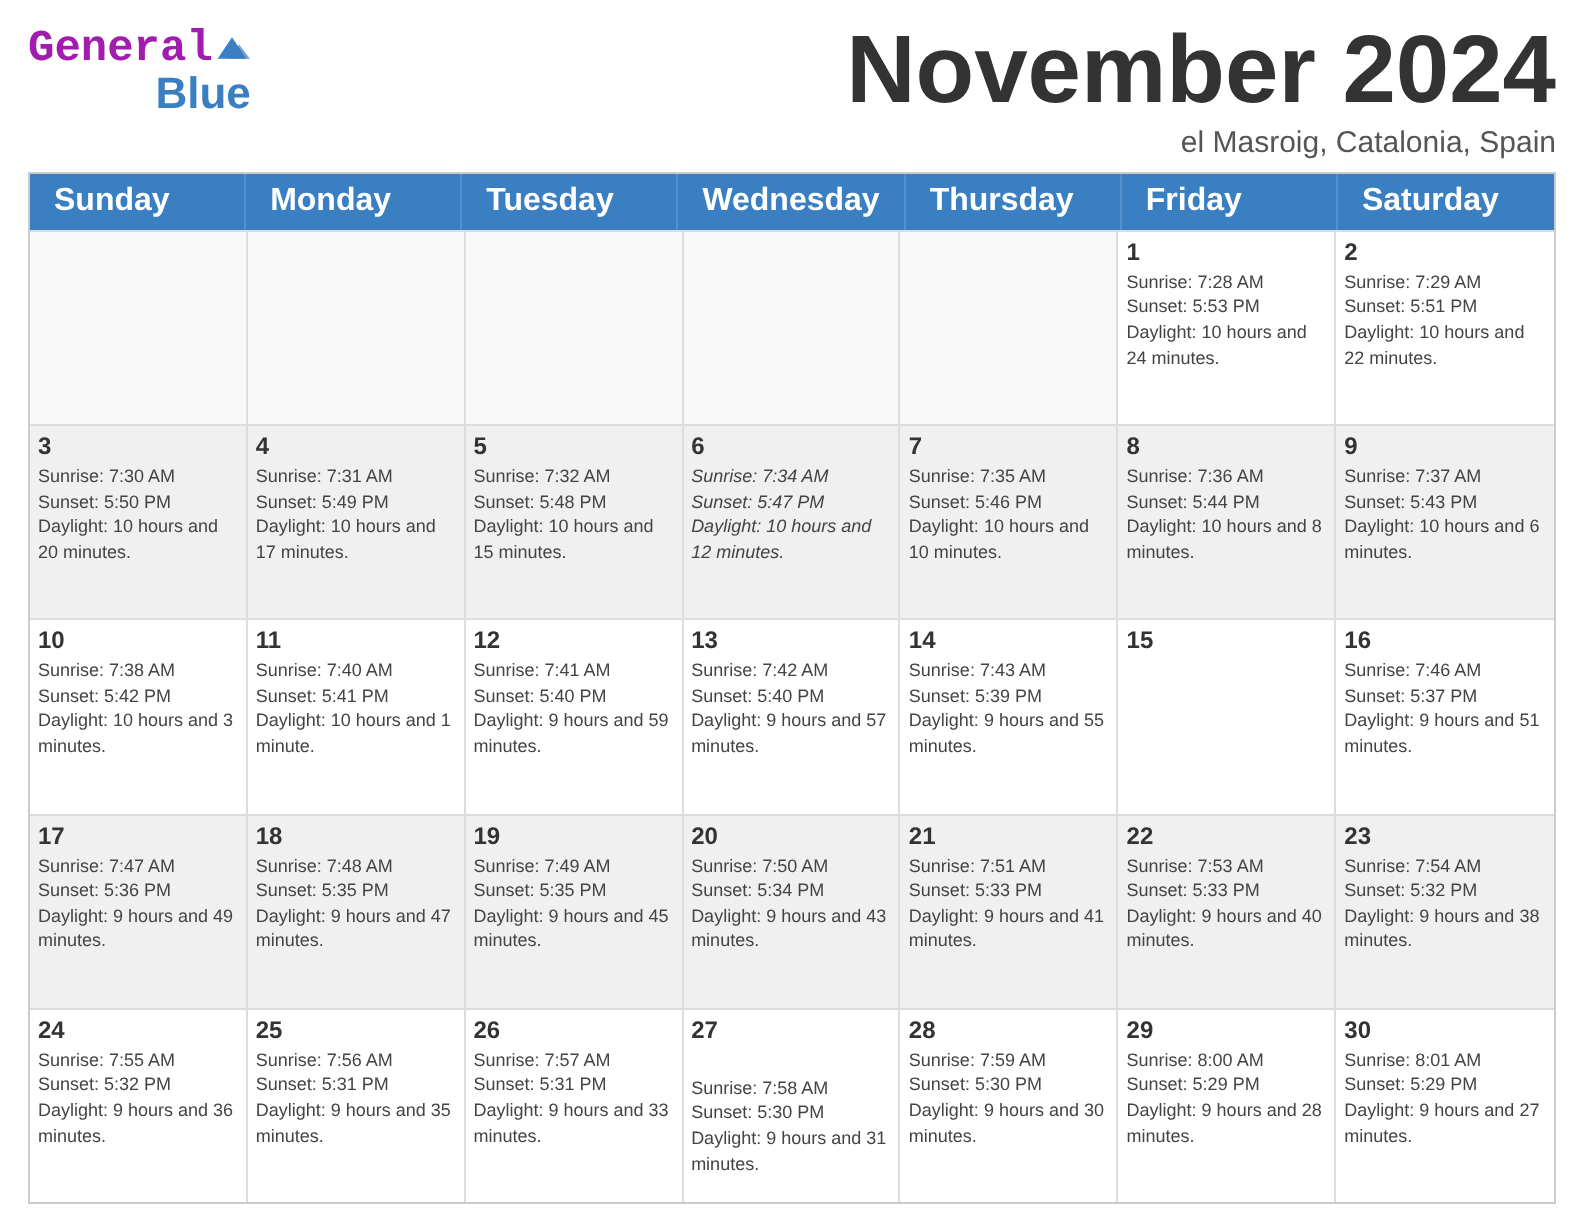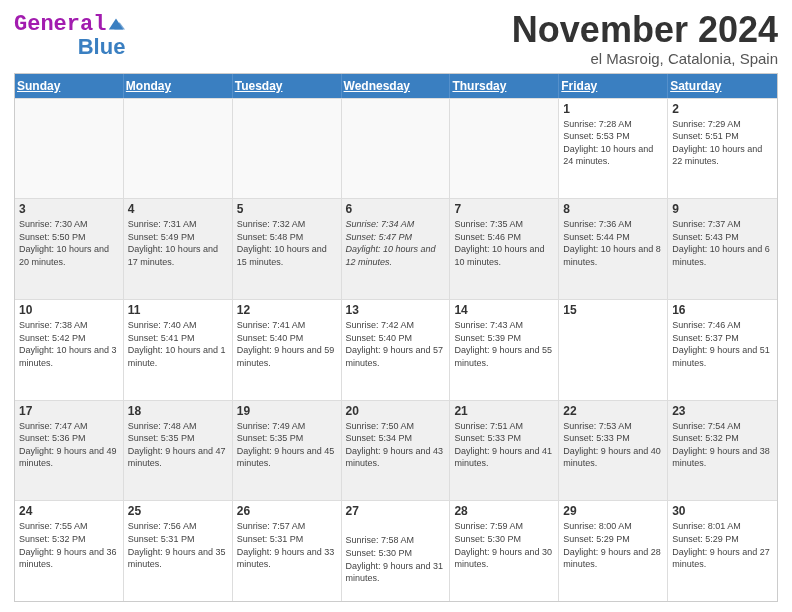--- a/index.html
+++ b/index.html
@@ -38,21 +38,21 @@
     .logo-icon {
       width: 18px;
       height: 18px;
       margin-left: 1px;
       margin-top: -2px;
     }
     .title-block {
       text-align: right;
     }
     .month-title {
-      font-size: 36px;
+      font-size: 48px;
       font-weight: bold;
       color: #333;
       line-height: 1.1;
     }
     .location {
       font-size: 15px;
       color: #555;
     }
     .calendar {
       flex: 1;
@@ -60,26 +60,25 @@
       flex-direction: column;
       border: 1px solid #ccc;
     }
     .cal-header-row {
       display: grid;
       grid-template-columns: repeat(7, 1fr);
       background: #3a7fc1;
     }
     .cal-header-cell {
       color: #fff;
-      font-size: 12px;
+      font-size: 16px;
       font-weight: bold;
-      padding: 5px 2px;
+      padding: 5px 12px;
       text-align: left;
       border-right: 1px solid #5590cb;
-      text-decoration: underline;
     }
     .cal-header-cell:last-child { border-right: none; }
     .cal-body {
       flex: 1;
       display: flex;
       flex-direction: column;
     }
     .cal-row {
       display: grid;
       grid-template-columns: repeat(7, 1fr);

